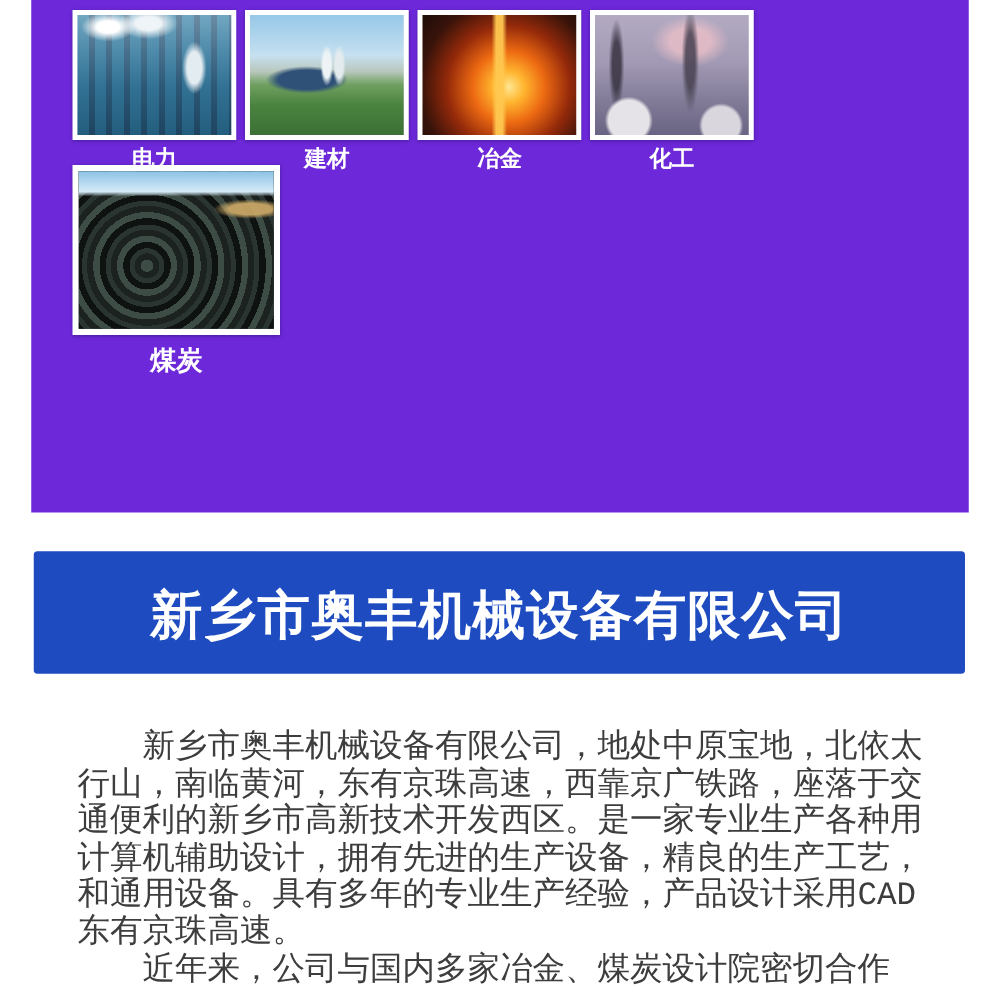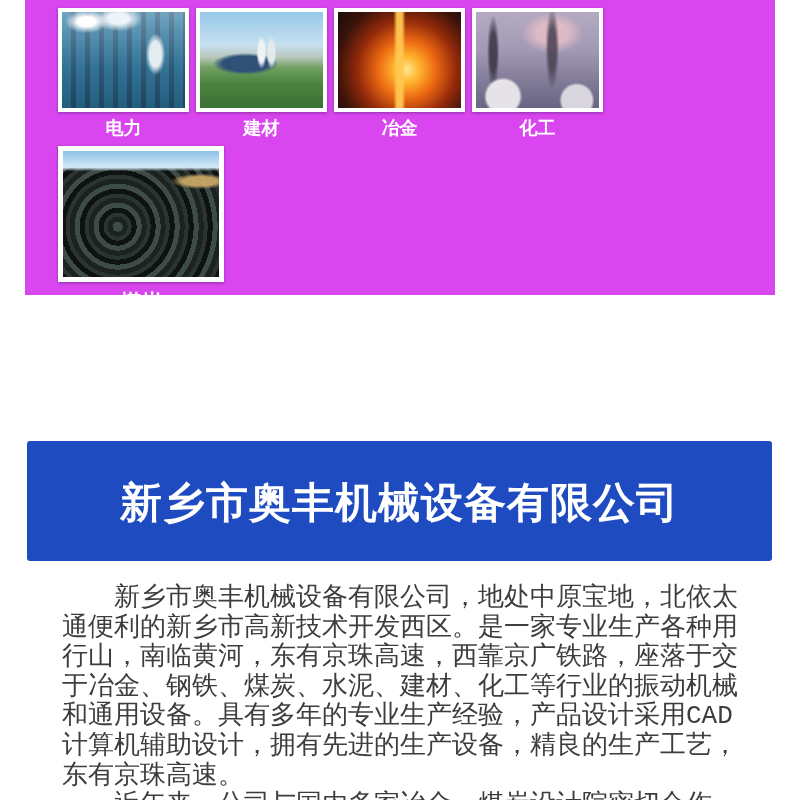--- a/index.html
+++ b/index.html
@@ -5,26 +5,26 @@
   html,body{margin:0;padding:0;}
   body{
     width:800px;height:800px;overflow:hidden;background:#ffffff;
     font-family:"DejaVu Sans","Liberation Sans",sans-serif;
     position:relative;
   }
   .page{position:absolute;inset:0;width:800px;height:800px;}
 
   
   .industries{
-    position:absolute;left:25px;top:0;width:750px;height:295px;
-    background:#d946ef;
+    position:absolute;left:25px;top:0;width:750px;height:410px;
+    background:#6d28d9;
   }
   .ind-row{position:absolute;display:flex;}
   .ind-row1{left:33px;top:8px;gap:7px;}
-  .ind-row2{left:33px;top:146px;gap:6px;}
+  .ind-row2{left:33px;top:132px;gap:6px;}
   .ind-item{display:flex;flex-direction:column;align-items:center;}
   .card{
     background:#ffffff;box-sizing:border-box;
     box-shadow:0 1px 3px rgba(0,10,40,.35);
   }
   .ind-row1 .card{width:131px;height:104px;padding:4px;}
   .ind-row2 .card{width:166px;height:136px;padding:5px;}
   .photo{width:100%;height:100%;}
   .ind-label{
     color:#ffffff;font-weight:bold;text-align:center;line-height:1.2;
@@ -74,21 +74,21 @@
   .ph-gold{background-color:#cfa64f;background-image:
     radial-gradient(circle 2px at 20% 25%,#fff3c8 45%,rgba(255,243,200,0) 60%),
     radial-gradient(circle 2px at 65% 65%,#f7e3a4 45%,rgba(247,227,164,0) 60%),
     radial-gradient(circle 2px at 45% 85%,#a87f34 45%,rgba(168,127,52,0) 60%),
     radial-gradient(circle 2px at 85% 35%,#e8c878 45%,rgba(232,200,120,0) 60%),
     linear-gradient(180deg,#dcb868 0%,#c89c46 100%);
     background-size:17px 17px,13px 13px,15px 15px,11px 11px,100% 100%;}
 
   
   .company-band{
-    position:absolute;left:27px;top:441px;width:745px;height:120px;
+    position:absolute;left:27px;top:441px;width:745px;height:98px;
     background:#1e4cc0;border-radius:3px;
     display:flex;align-items:center;justify-content:center;
     padding-top:4px;box-sizing:border-box;
   }
   .company-title{
     color:#ffffff;font-size:42px;font-weight:bold;margin:0;
     letter-spacing:1px;white-space:nowrap;
   }
 
   
@@ -145,22 +145,21 @@
     </div>
 
   </section>
 
   <section class="company-band">
     <h1 class="company-title">新乡市奥丰机械设备有限公司</h1>
   </section>
 
   <section class="about">
     <div class="about-line">　　新乡市奥丰机械设备有限公司，地处中原宝地，北依太</div>
+    <div class="about-line">行山，南临黄河，东有京珠高速，西靠京广铁路，座落于交</div>
     <div class="about-line">通便利的新乡市高新技术开发西区。是一家专业生产各种用</div>
-    <div class="about-line">行山，南临黄河，东有京珠高速，西靠京广铁路，座落于交</div>
-    <div class="about-line">于冶金、钢铁、煤炭、水泥、建材、化工等行业的振动机械</div>
+    <div class="about-line">计算机辅助设计，拥有先进的生产设备，精良的生产工艺，</div>
     <div class="about-line">和通用设备。具有多年的专业生产经验，产品设计采用CAD</div>
-    <div class="about-line">计算机辅助设计，拥有先进的生产设备，精良的生产工艺，</div>
     <div class="about-line">东有京珠高速。</div>
     <div class="about-line">　　近年来，公司与国内多家冶金、煤炭设计院密切合作</div>
   </section>
 
 </div>
 
 </body></html>

